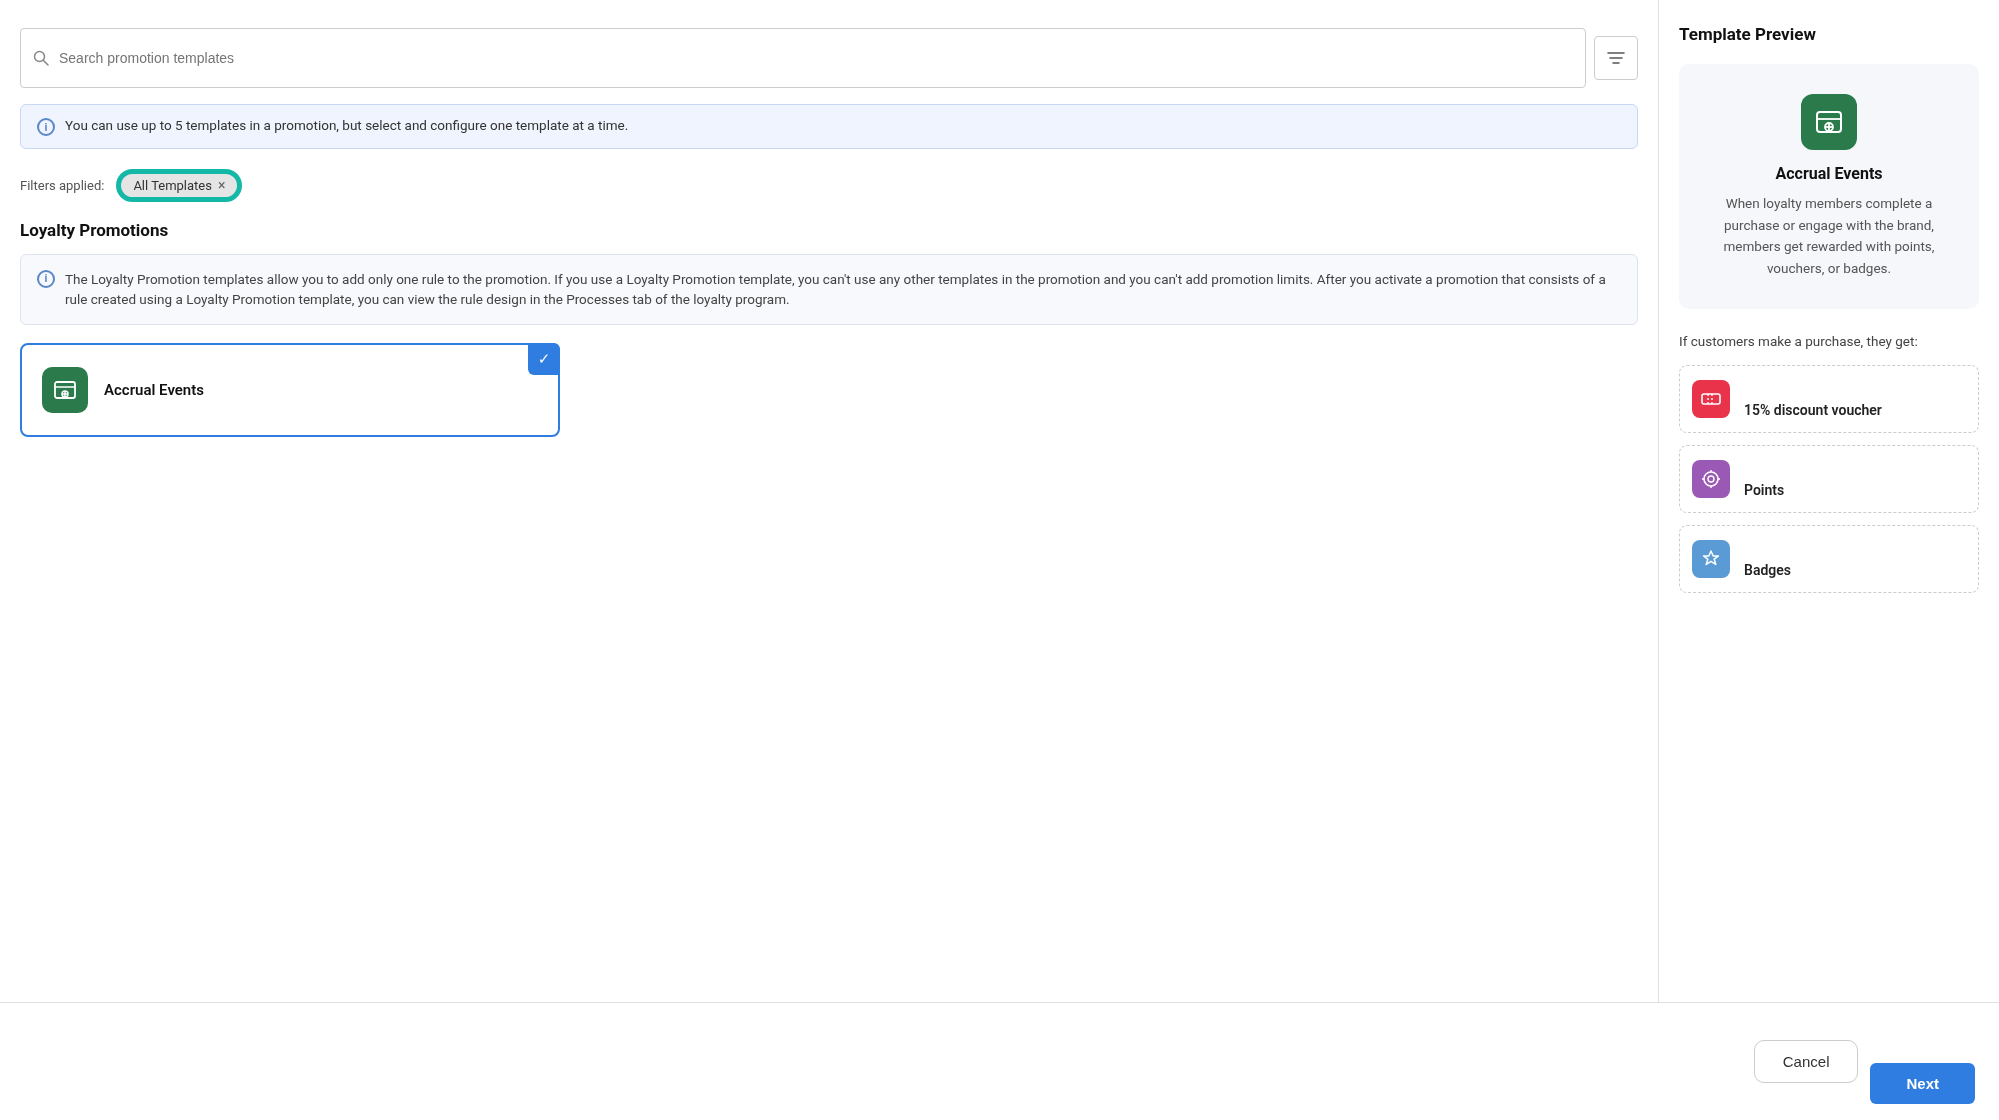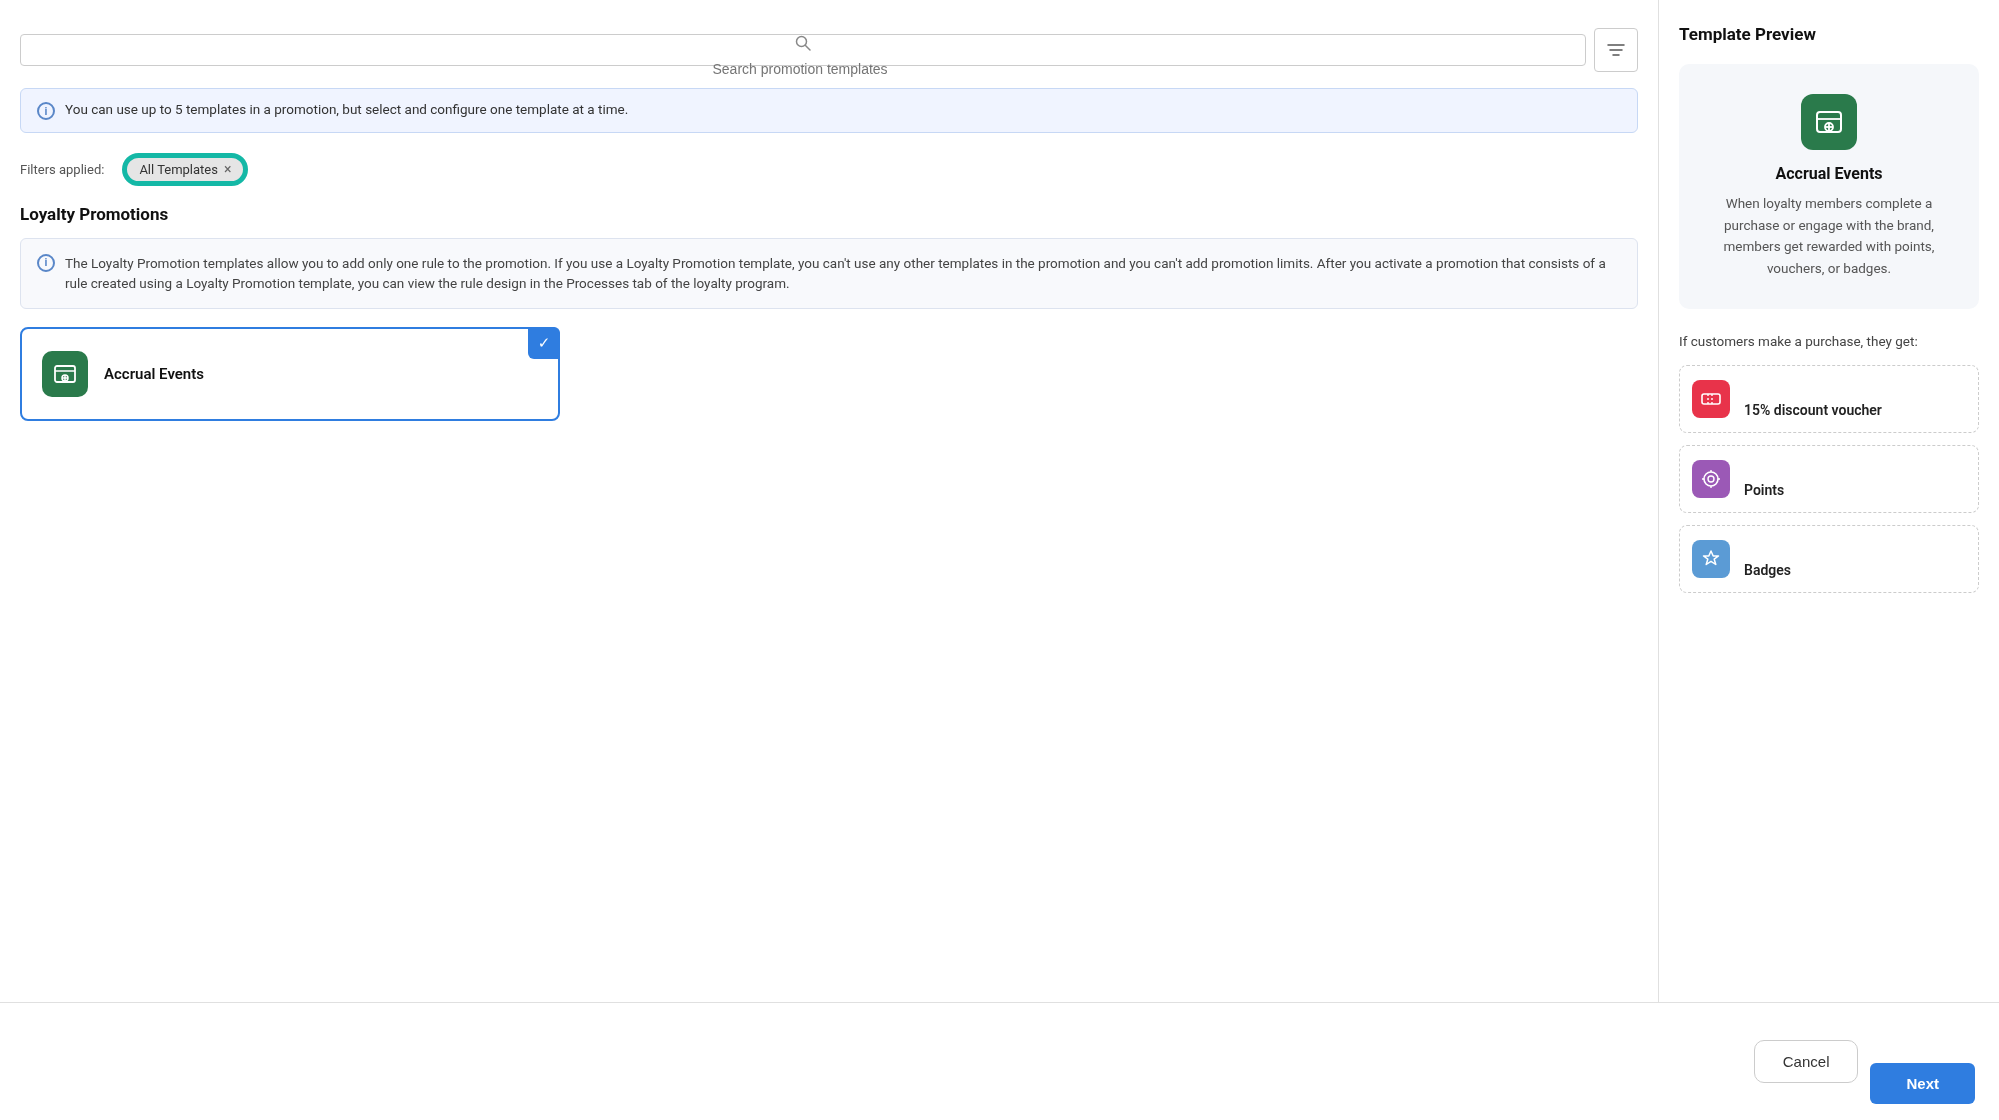--- a/index.html
+++ b/index.html
@@ -35,25 +35,24 @@
       color: #333;
       margin-bottom: 14px;
     }
 
     .search-bar {
       display: flex;
       align-items: center;
       border: 1px solid #ccc;
       border-radius: 4px;
       padding: 0 12px;
-      height: 32px;
+      height: 60px;
       margin-bottom: 16px;
       background: #fff;
       gap: 10px;
-      flex-direction: column;
     }
 
     .search-bar input {
       flex: 1;
       border: none;
       outline: none;
       font-size: 14px;
       color: #666;
       background: transparent;
     }
@@ -107,21 +106,21 @@
       font-size: 11px;
       color: #5a87c8;
       font-weight: bold;
       flex-shrink: 0;
       margin-top: 1px;
     }
 
     .filters-row {
       display: flex;
       align-items: center;
-      gap: 18px;
+      gap: 12px;
       margin-bottom: 18px;
     }
 
     .filters-label {
       font-size: 13px;
       color: #555;
     }
 
     .filter-chip {
       display: flex;

